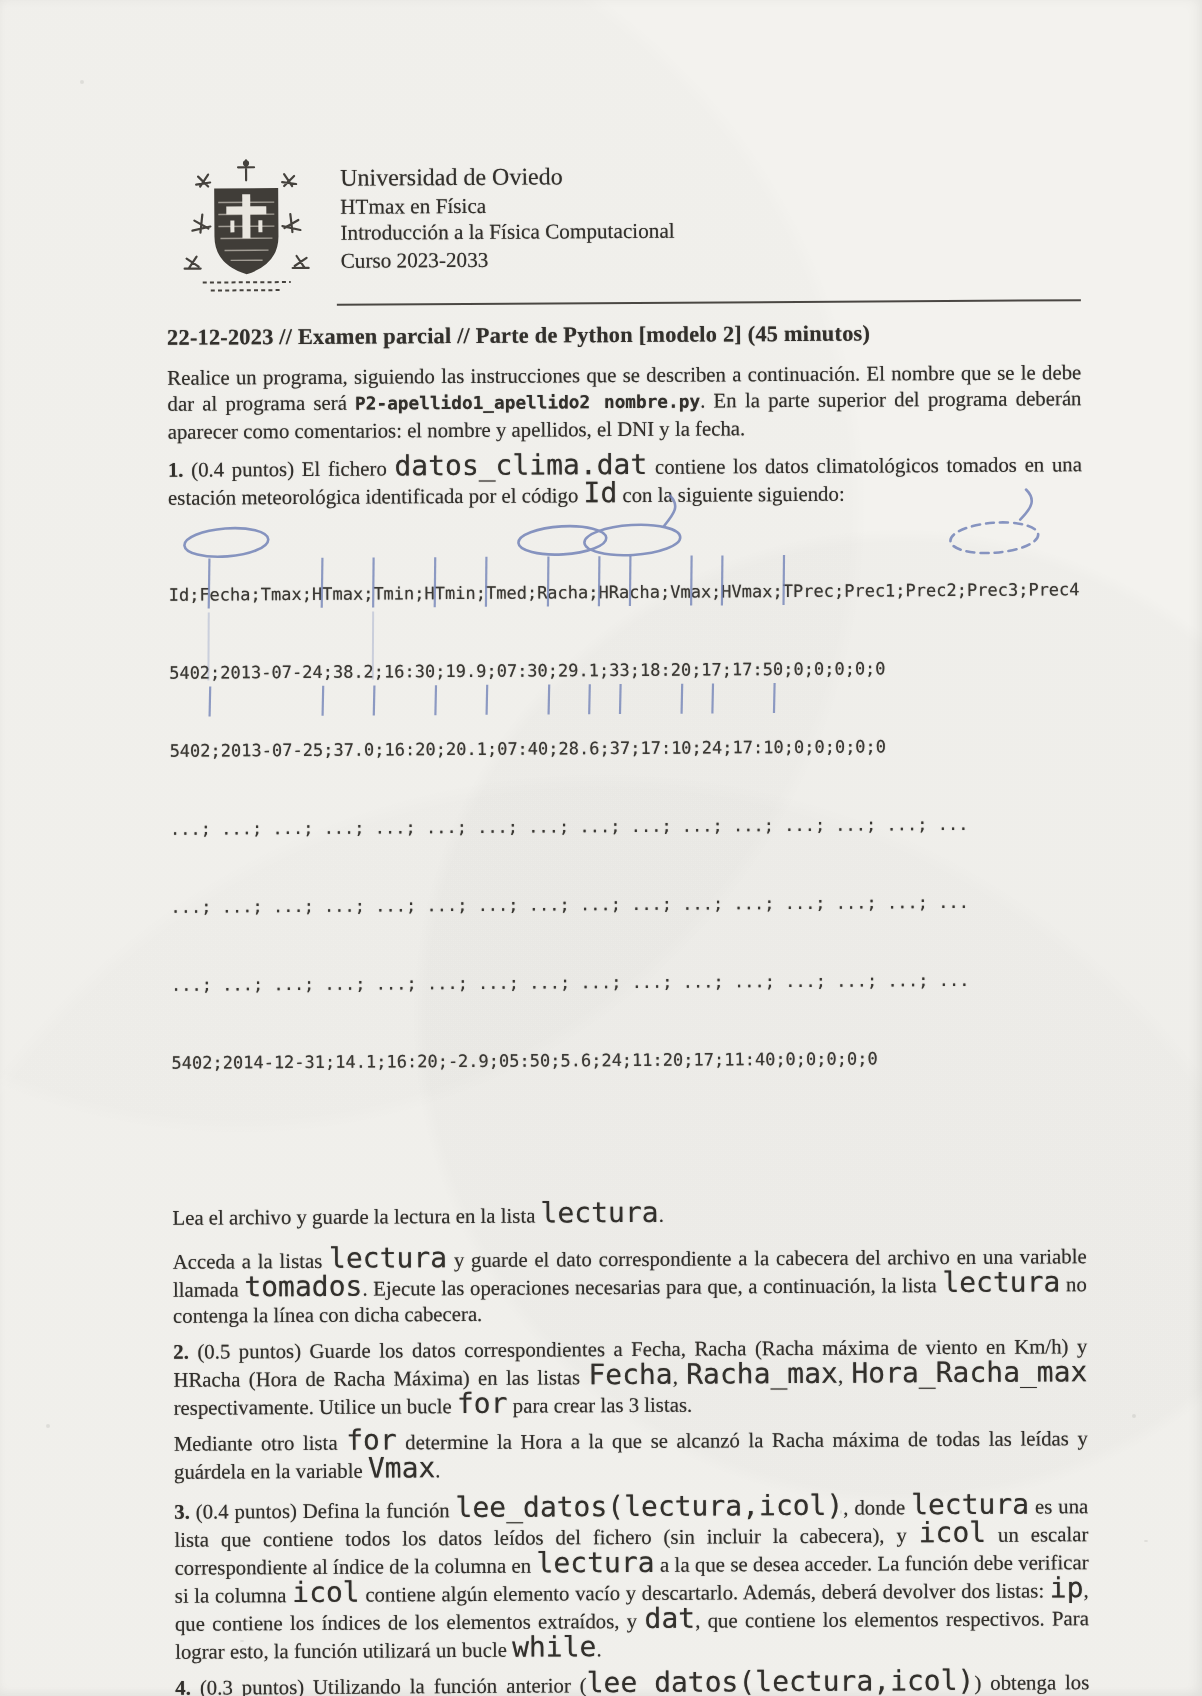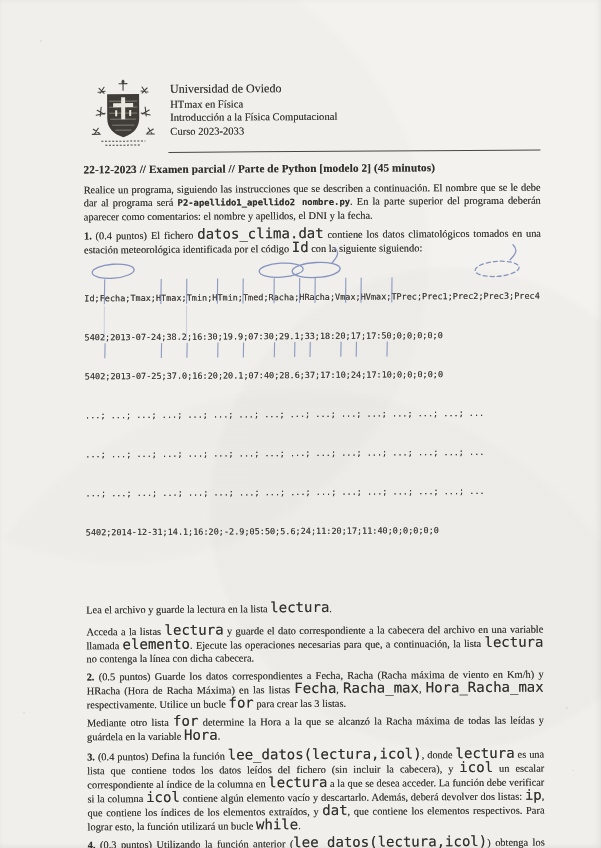--- a/index.html
+++ b/index.html
@@ -151,23 +151,23 @@
         <line x1="229.7" y1="97" x2="229.3" y2="112"></line>
         <line x1="260.5" y1="97" x2="260.1" y2="112"></line>
         <line x1="275.9" y1="97" x2="275.5" y2="112"></line>
         <line x1="306.7" y1="97" x2="306.3" y2="112"></line>
       </g>
     </svg>
   </div>
 
   <p style="margin-top:11px"><span>Lea el archivo y guarde la lectura en la lista </span><span class="s-m">lectura</span><span>.</span></p>
 
-  <p style="margin-top:8px"><span>Acceda a la listas </span><span class="s-m">lectura</span><span> y guarde el dato correspondiente a la cabecera del archivo en una variable llamada </span><span class="s-m">elemento</span><span>. Ejecute las operaciones necesarias para que, a continuación, la lista </span><span class="s-m">lectura</span><span> no contenga la línea con dicha cabecera.</span></p>
+  <p style="margin-top:8px"><span>Acceda a la listas </span><span class="s-m">lectura</span><span> y guarde el dato correspondiente a la cabecera del archivo en una variable llamada </span><span class="s-m">tomados</span><span>. Ejecute las operaciones necesarias para que, a continuación, la lista </span><span class="s-m">lectura</span><span> no contenga la línea con dicha cabecera.</span></p>
 
   <p style="margin-top:5px"><span class="s-b">2. </span><span>(0.5 puntos) Guarde los datos correspondientes a Fecha, Racha (Racha máxima de viento en Km/h) y HRacha (Hora de Racha Máxima) en las listas </span><span class="s-m">Fecha</span><span>, </span><span class="s-m">Racha_max</span><span>, </span><span class="s-m">Hora_Racha_max</span><span> respectivamente. Utilice un bucle </span><span class="s-m">for</span><span> para crear las 3 listas.</span></p>
 
-  <p style="margin-top:4px"><span>Mediante otro lista </span><span class="s-m">for</span><span> determine la Hora a la que se alcanzó la Racha máxima de todas las leídas y guárdela en la variable </span><span class="s-m">Hora</span><span>.</span></p>
+  <p style="margin-top:4px"><span>Mediante otro lista </span><span class="s-m">for</span><span> determine la Hora a la que se alcanzó la Racha máxima de todas las leídas y guárdela en la variable </span><span class="s-m">Vmax</span><span>.</span></p>
 
   <p style="margin-top:6px"><span class="s-b">3. </span><span>(0.4 puntos) Defina la función </span><span class="s-m">lee_datos(lectura,icol)</span><span>, donde </span><span class="s-m">lectura</span><span> es una lista que contiene todos los datos leídos del fichero (sin incluir la cabecera), y </span><span class="s-m">icol</span><span> un escalar correspondiente al índice de la columna en </span><span class="s-m">lectura</span><span> a la que se desea acceder. La función debe verificar si la columna </span><span class="s-m">icol</span><span> contiene algún elemento vacío y descartarlo. Además, deberá devolver dos listas: </span><span class="s-m">ip</span><span>, que contiene los índices de los elementos extraídos, y </span><span class="s-m">dat</span><span>, que contiene los elementos respectivos. Para lograr esto, la función utilizará un bucle </span><span class="s-m">while</span><span>.</span></p>
 
   <p style="margin-top:4px"><span class="s-b">4. </span><span>(0.3 puntos) Utilizando la función anterior (</span><span class="s-m">lee_datos(lectura,icol)</span><span>) obtenga los datos de la precipitación entre las 12 y las 18 horas en mm (columna </span></p>
 
 </div>
 
 </body></html>

